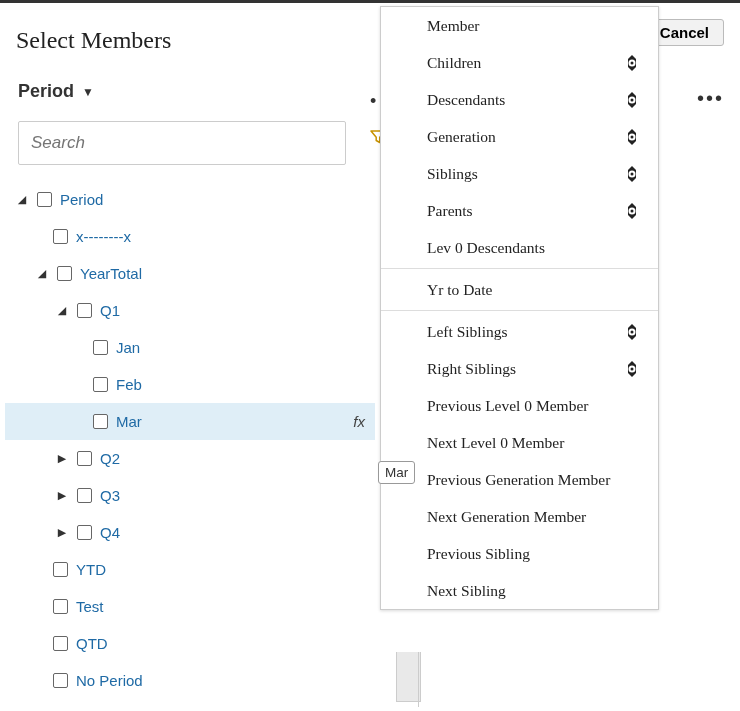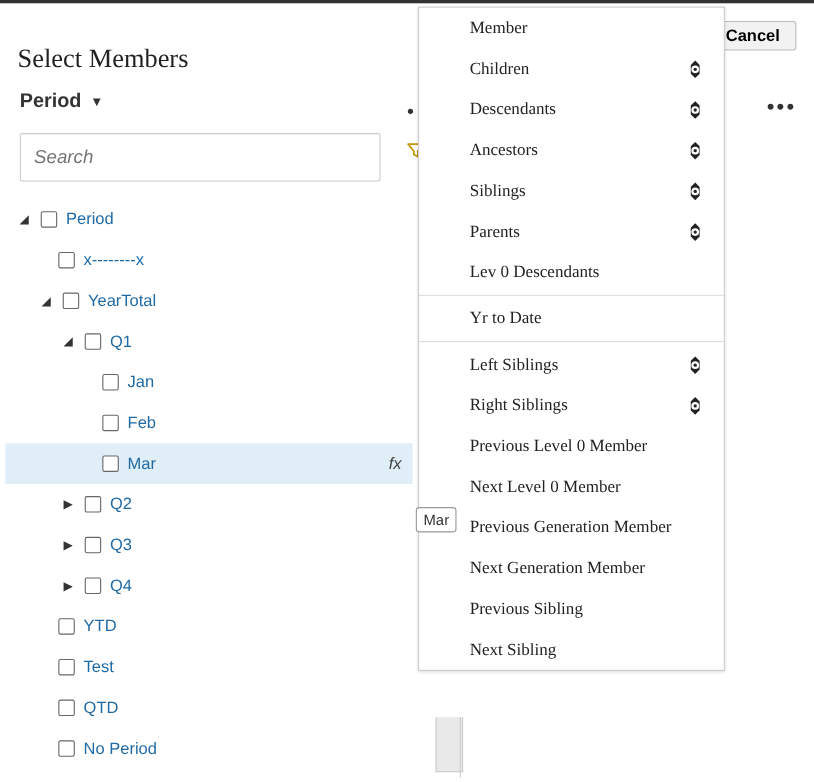--- a/index.html
+++ b/index.html
@@ -1,21 +1,21 @@
 <!DOCTYPE html>
 <html><head>
   <meta charset="utf-8">
   <style>
     * { box-sizing: border-box; margin: 0; padding: 0; }
     html, body { width: 740px; height: 711px; font-family: Georgia, 'Times New Roman', serif; }
     body { font-family: -apple-system, Helvetica, Arial, sans-serif; color: #333; background:#fff; border-top:3px solid #333; }
     .page { position: relative; width: 740px; height: 711px; }
 
     
-    .title { position:absolute; left:16px; top:24px; font-family: Georgia, serif; font-size:24px; color:#222;margin-top:14px; }
+    .title { position:absolute; left:16px; top:24px; font-family: Georgia, serif; font-size:24px; color:#222; }
     .cancel-btn { position:absolute; right:16px; top:16px; background:#f2f2f2; border:1px solid #bbb; border-radius:3px; padding:4px 14px; font-size:15px; cursor:pointer; font-weight:600;}
     .kebab { position:absolute; right:16px; top:84px; font-size:20px; letter-spacing:2px; color:#333; cursor:pointer; }
 
     
     .dim-picker { position:absolute; left:18px; top:78px; font-size:18px; font-weight:600; display:flex; align-items:center; gap:8px; cursor:pointer;}
     .dim-picker .caret { font-size:12px; }
     .search { position:absolute; left:18px; top:118px; width:328px; height:44px; border:1px solid #ccc; border-radius:2px; padding:0 12px; font-size:17px; font-style:italic; color:#777; }
 
     .tree { position:absolute; left:5px; top:178px; width:370px; }
     .node { display:flex; align-items:center; height:37px; gap:8px; padding-left:8px; }
@@ -150,21 +150,21 @@
         <span>Descendants</span>
         <span class="info-ico">
           <svg width="18" height="18" viewBox="0 0 18 18">
             <path d="M9 1 L13 5 L13 13 L9 17 L5 13 L5 5 Z" fill="#222"></path>
             <circle cx="9" cy="9" r="3.5" fill="#fff"></circle>
             <circle cx="9" cy="9" r="1.5" fill="#222"></circle>
           </svg>
         </span>
       </div>
     <div class="mi">
-        <span>Ancestors</span>
+        <span>Generation</span>
         <span class="info-ico">
           <svg width="18" height="18" viewBox="0 0 18 18">
             <path d="M9 1 L13 5 L13 13 L9 17 L5 13 L5 5 Z" fill="#222"></path>
             <circle cx="9" cy="9" r="3.5" fill="#fff"></circle>
             <circle cx="9" cy="9" r="1.5" fill="#222"></circle>
           </svg>
         </span>
       </div>
     <div class="mi">
         <span>Siblings</span>

